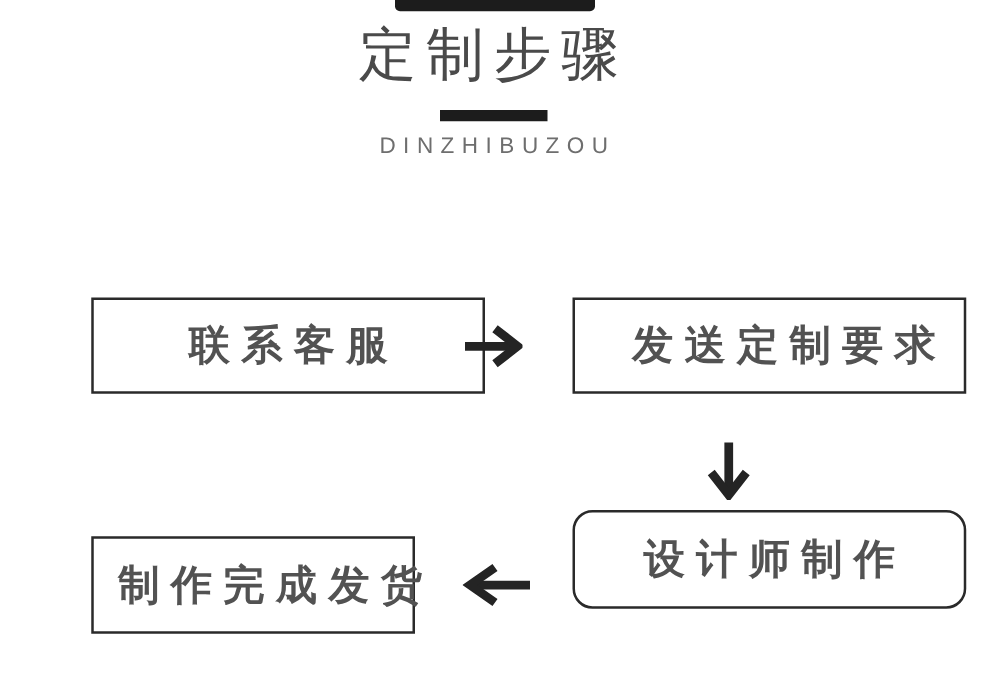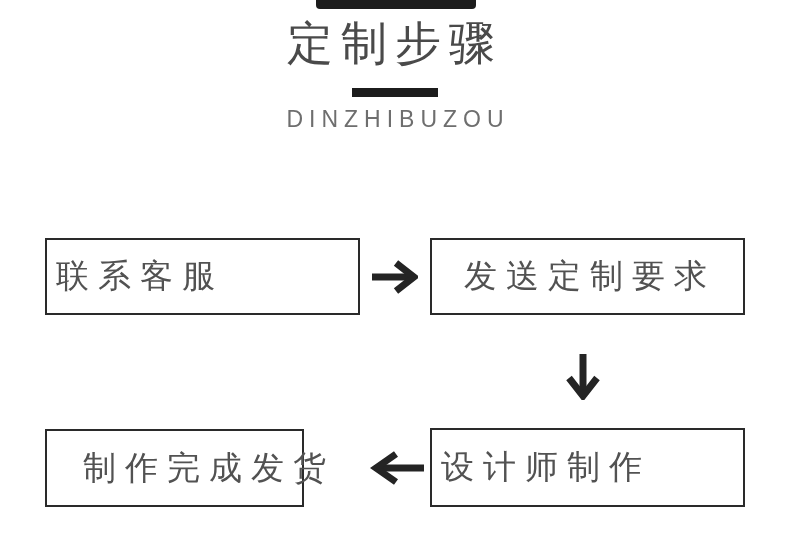--- a/index.html
+++ b/index.html
@@ -46,45 +46,46 @@
     width: 86px;
     height: 9px;
     background: var(--accent-bar, #1c1c1c);
   }
   .subtitle {
     position: absolute;
     top: 106px;
     left: 0;
     width: 100%;
     text-align: center;
-    font-size: 23px;
+    font-size: 18px;
     font-weight: 400;
     letter-spacing: 6px;
     padding-left: 6px;
     box-sizing: border-box;
     color: var(--subtitle-text, #6e6e6e);
   }
   .step-box {
     position: absolute;
     box-sizing: border-box;
     border: 2px solid var(--box-border, #2a2a2a);
     background: var(--background, #ffffff);
     display: flex;
     align-items: center;
-    justify-content: flex-start;
+    justify-content: center;
     font-size: 33px;
-    font-weight: 400;
+    font-weight: 700;
     color: var(--box-text, #525252);
     letter-spacing: 9px;
     padding-left: 9px;
     white-space: nowrap;
+    margin-left: 28px;
   }
   .box-1 { left: 45px;  top: 238px; width: 315px; height: 77px; }
   .box-2 { left: 430px; top: 238px; width: 315px; height: 77px; padding-left: 32px; }
-  .box-3 { left: 430px; top: 428px; width: 315px; height: 79px; }
+  .box-3 { left: 430px; top: 408px; width: 315px; height: 79px; border-radius: 16px; }
   .box-4 { left: 45px;  top: 429px; width: 259px; height: 78px; padding-left: 36px; }
   .arrow {
     position: absolute;
     stroke: var(--arrow, #242424);
     stroke-width: 7;
     fill: none;
     stroke-linecap: butt;
     stroke-linejoin: miter;
   }
   .arrow-right { left: 370px; top: 259px; }

